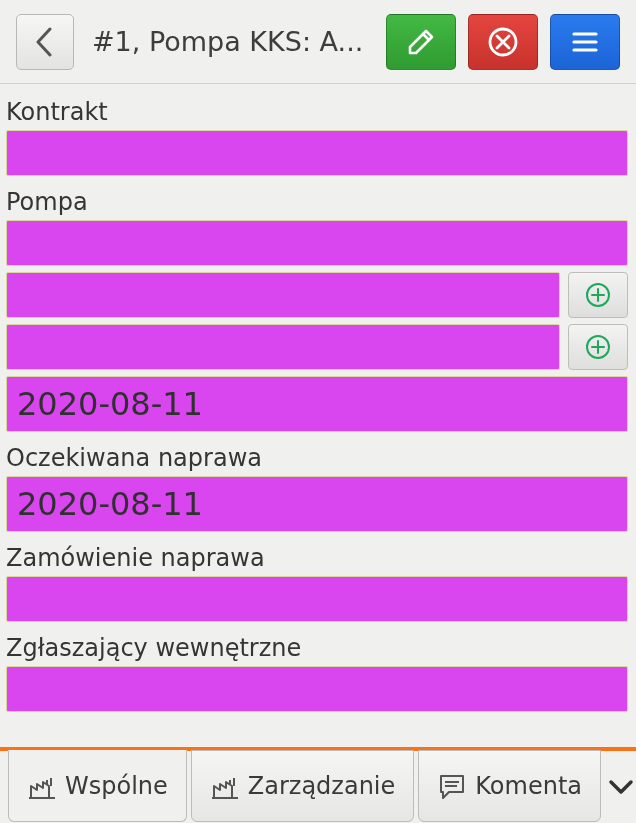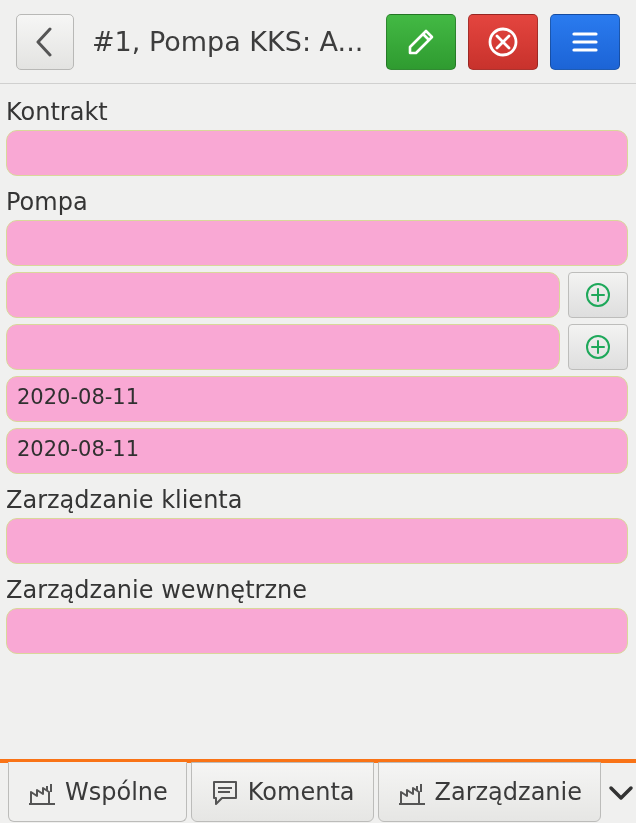--- a/index.html
+++ b/index.html
@@ -77,40 +77,40 @@
   }
   .field-row {
     display: flex;
     gap: 8px;
     align-items: stretch;
     padding: 0 2px 6px 2px;
   }
   .input {
     flex: 1;
     min-height: 46px;
-    background: #f9a8d4;
+    background: #d946ef;
     border: 1px solid #d9d79a;
-    border-radius: 11px;
+    border-radius: 2px;
     padding: 8px 10px;
-    font-size: 21px;
+    font-size: 32px;
     color: #303030;
   }
   .add-btn {
     width: 60px;
     border: 1px solid #bdbdbb;
     border-radius: 4px;
     background: linear-gradient(to bottom,#f3f3f2,#dedede);
     display:flex;align-items:center;justify-content:center;
     cursor:pointer;
   }
   .add-btn svg { width: 26px; height: 26px; }
 
   
   .tabbar {
-    height: 60px;
+    height: 72px;
     display: flex;
     align-items: stretch;
     padding-left: 8px;
     position: relative;
     background: #f0f0ef;
   }
   .tab {
     display: flex;
     align-items: center;
     gap: 8px;
@@ -203,60 +203,61 @@
           <line x1="13" y1="7" x2="13" y2="19" stroke="#1ea85a" stroke-width="2" stroke-linecap="round"></line>
           <line x1="7" y1="13" x2="19" y2="13" stroke="#1ea85a" stroke-width="2" stroke-linecap="round"></line>
         </svg>
       </div>
     </div>
 
     <div class="field-row">
       <div class="input">2020-08-11</div>
     </div>
 
+    <div class="field-label">Oczekiwana naprawa</div>
     <div class="field-row">
       <div class="input">2020-08-11</div>
     </div>
 
-    <div class="field-label">Zarządzanie klienta</div>
-    <div class="field-row">
-      <div class="input"></div>
-    </div>
-
-    <div class="field-label">Zarządzanie wewnętrzne</div>
+    <div class="field-label">Zamówienie naprawa</div>
+    <div class="field-row">
+      <div class="input"></div>
+    </div>
+
+    <div class="field-label">Zgłaszający wewnętrzne</div>
     <div class="field-row">
       <div class="input"></div>
     </div>
 
   </div>
 </div>
 
 <div class="tabbar">
   <div class="tab active">
     <svg class="icon" viewBox="0 0 30 28">
       <path d="M2 26 H28 M4 26 V14 L10 18 V12 L16 16 V10 L22 14 V26" fill="none" stroke="#555" stroke-width="2" stroke-linejoin="round"></path>
       <line x1="24" y1="6" x2="24" y2="14" stroke="#555" stroke-width="2"></line>
       <line x1="20" y1="8" x2="20" y2="12" stroke="#555" stroke-width="2"></line>
     </svg>
     <span>Wspólne</span>
   </div>
   <div class="tab">
     <svg class="icon" viewBox="0 0 30 28">
+      <path d="M2 26 H28 M4 26 V14 L10 18 V12 L16 16 V10 L22 14 V26" fill="none" stroke="#555" stroke-width="2" stroke-linejoin="round"></path>
+      <line x1="24" y1="6" x2="24" y2="14" stroke="#555" stroke-width="2"></line>
+      <line x1="20" y1="8" x2="20" y2="12" stroke="#555" stroke-width="2"></line>
+    </svg>
+    <span>Zarządzanie</span>
+  </div>
+  <div class="tab">
+    <svg class="icon" viewBox="0 0 30 28">
       <path d="M4 4 H26 V20 H12 L6 26 V20 H4 Z" fill="none" stroke="#555" stroke-width="2" stroke-linejoin="round"></path>
       <line x1="8" y1="10" x2="22" y2="10" stroke="#555" stroke-width="2"></line>
       <line x1="8" y1="14" x2="20" y2="14" stroke="#555" stroke-width="2"></line>
     </svg>
     <span>Komenta</span>
   </div>
-  <div class="tab">
-    <svg class="icon" viewBox="0 0 30 28">
-      <path d="M2 26 H28 M4 26 V14 L10 18 V12 L16 16 V10 L22 14 V26" fill="none" stroke="#555" stroke-width="2" stroke-linejoin="round"></path>
-      <line x1="24" y1="6" x2="24" y2="14" stroke="#555" stroke-width="2"></line>
-      <line x1="20" y1="8" x2="20" y2="12" stroke="#555" stroke-width="2"></line>
-    </svg>
-    <span>Zarządzanie</span>
-  </div>
   <div class="overflow">
     <svg viewBox="0 0 26 20">
       <polyline points="3,5 13,15 23,5" fill="none" stroke="#333" stroke-width="3.5" stroke-linecap="round" stroke-linejoin="round"></polyline>
     </svg>
   </div>
 </div>
 
 </body></html>

